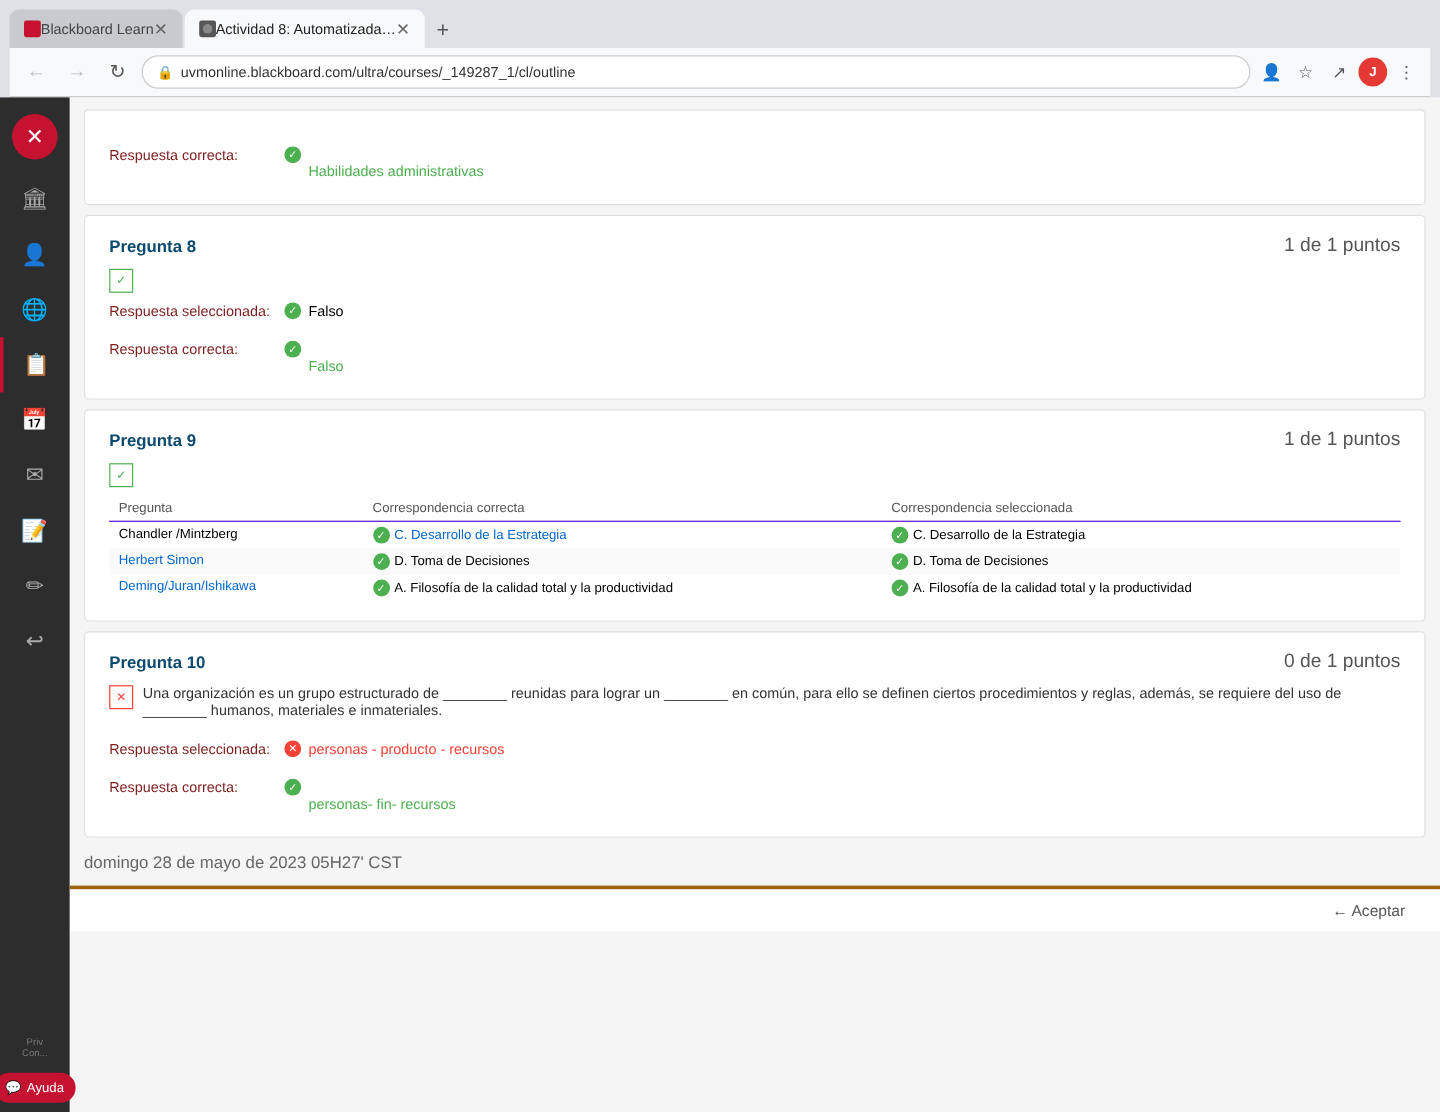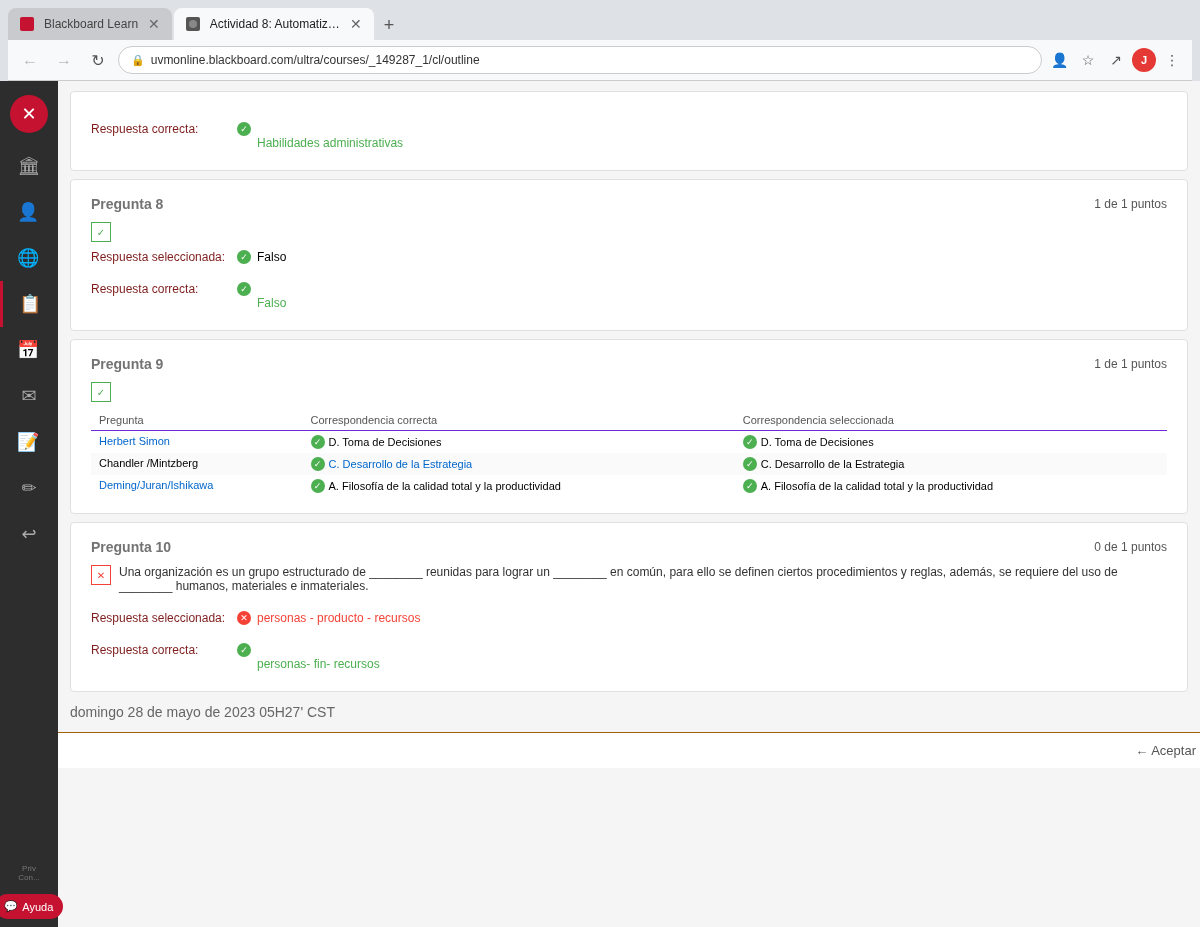--- a/index.html
+++ b/index.html
@@ -5,21 +5,21 @@
     * { margin: 0; padding: 0; box-sizing: border-box; }
     body { font-family: Arial, sans-serif; background: #f0f0f0; width: 1200px; height: 927px; overflow: hidden; }
 
     
     .browser-window { width: 1200px; height: 927px; display: flex; flex-direction: column; background: #dee1e6; }
 
     .browser-top { background: #dee1e6; padding: 8px 8px 0 8px; }
 
     .tab-bar { display: flex; align-items: flex-end; gap: 2px; margin-bottom: 0; }
     .tab {
-      display: flex; align-items: center; gap: 10px;
+      display: flex; align-items: center; gap: 0;
       padding: 6px 12px; border-radius: 8px 8px 0 0;
       font-size: 12px; cursor: pointer; max-width: 200px;
       height: 32px;
     }
     .tab.inactive { background: #c8cace; color: #444; }
     .tab.active { background: #f8f9fa; color: #222; }
     .tab-favicon { width: 14px; height: 14px; border-radius: 2px; flex-shrink: 0; }
     .tab-favicon.bb { background: #c41230; }
     .tab-favicon.activity { background: #555; display: flex; align-items: center; justify-content: center; }
     .tab-label { white-space: nowrap; overflow: hidden; text-overflow: ellipsis; flex: 1; }
@@ -65,22 +65,22 @@
     
     .question-block {
       background: white;
       border: 1px solid #e0e0e0;
       margin: 8px 12px;
       padding: 16px 20px;
       border-radius: 4px;
     }
 
     .question-header { display: flex; justify-content: space-between; align-items: center; margin-bottom: 10px; }
-    .question-title { font-size: 14px; font-weight: bold; color: #737373; }
-    .question-score { font-size: 12px; color: #555; }
+    .question-title { font-size: 14px; font-weight: bold; color: #0c4a6e; }
+    .question-score { font-size: 16px; color: #555; }
 
     .question-body { font-size: 12px; color: #333; margin-bottom: 10px; }
 
     .answer-row { display: flex; align-items: center; gap: 6px; margin-bottom: 4px; font-size: 12px; }
     .answer-label { color: #7f1d1d; min-width: 140px; }
     .check-icon { width: 14px; height: 14px; border-radius: 50%; background: #4caf50; display: inline-flex; align-items: center; justify-content: center; color: white; font-size: 9px; flex-shrink: 0; }
     .x-icon { width: 14px; height: 14px; border-radius: 50%; background: #f44336; display: inline-flex; align-items: center; justify-content: center; color: white; font-size: 9px; flex-shrink: 0; }
     .question-icon { width: 20px; height: 20px; border: 1px solid #ccc; display: flex; align-items: center; justify-content: center; font-size: 10px; color: #555; flex-shrink: 0; }
     .q-icon-correct { border-color: #4caf50; }
     .q-icon-wrong { border-color: #f44336; }
@@ -88,22 +88,22 @@
     
     .match-table { width: 100%; font-size: 11px; border-collapse: collapse; margin-top: 8px; }
     .match-table th { text-align: left; color: #555; font-weight: normal; padding: 4px 8px; border-bottom: 1px solid #6d28d9; }
     .match-table td { padding: 4px 8px; vertical-align: top; }
     .match-table tr:nth-child(even) td { background: #fafafa; }
     .link-text { color: #0066cc; }
 
     .timestamp { font-size: 14px; color: #666; margin: 12px; }
 
     .accept-btn { 
-      display: flex; justify-content: flex-end; padding: 10px 4px;
-      background: white; border-top: 1px solid #a16207;
+      display: flex; justify-content: flex-end; padding: 10px 29px;
+      background: white; border-top: 3px solid #a16207;
     }
     .accept-link { color: #555; font-size: 13px; cursor: pointer; text-decoration: none; }
 
     
     .correct-text { color: #4caf50; font-weight: normal; margin-top: 28px; }
     .wrong-selected { color: #f44336; }
 
     .inline-flex { display: flex; align-items: center; gap: 4px; }
   </style>
 </head>
@@ -236,48 +236,48 @@
         <table class="match-table">
           <thead>
             <tr>
               <th>Pregunta</th>
               <th>Correspondencia correcta</th>
               <th>Correspondencia seleccionada</th>
             </tr>
           </thead>
           <tbody>
             <tr>
-              <td>
-                <span class="link-text">Herbert Simon</span>
-              </td>
-              <td>
-                <div class="inline-flex">
-                  <span class="check-icon">✓</span>
-                  <span>D. Toma de Decisiones</span>
-                </div>
-              </td>
-              <td>
-                <div class="inline-flex">
-                  <span class="check-icon">✓</span>
-                  <span>D. Toma de Decisiones</span>
+              <td>Chandler /Mintzberg</td>
+              <td>
+                <div class="inline-flex">
+                  <span class="check-icon">✓</span>
+                  <span class="link-text">C. Desarrollo de la Estrategia</span>
+                </div>
+              </td>
+              <td>
+                <div class="inline-flex">
+                  <span class="check-icon">✓</span>
+                  <span>C. Desarrollo de la Estrategia</span>
                 </div>
               </td>
             </tr>
             <tr>
-              <td>Chandler /Mintzberg</td>
-              <td>
-                <div class="inline-flex">
-                  <span class="check-icon">✓</span>
-                  <span class="link-text">C. Desarrollo de la Estrategia</span>
-                </div>
-              </td>
-              <td>
-                <div class="inline-flex">
-                  <span class="check-icon">✓</span>
-                  <span>C. Desarrollo de la Estrategia</span>
+              <td>
+                <span class="link-text">Herbert Simon</span>
+              </td>
+              <td>
+                <div class="inline-flex">
+                  <span class="check-icon">✓</span>
+                  <span>D. Toma de Decisiones</span>
+                </div>
+              </td>
+              <td>
+                <div class="inline-flex">
+                  <span class="check-icon">✓</span>
+                  <span>D. Toma de Decisiones</span>
                 </div>
               </td>
             </tr>
             <tr>
               <td>
                 <span class="link-text">Deming/Juran/Ishikawa</span>
               </td>
               <td>
                 <div class="inline-flex">
                   <span class="check-icon">✓</span>

